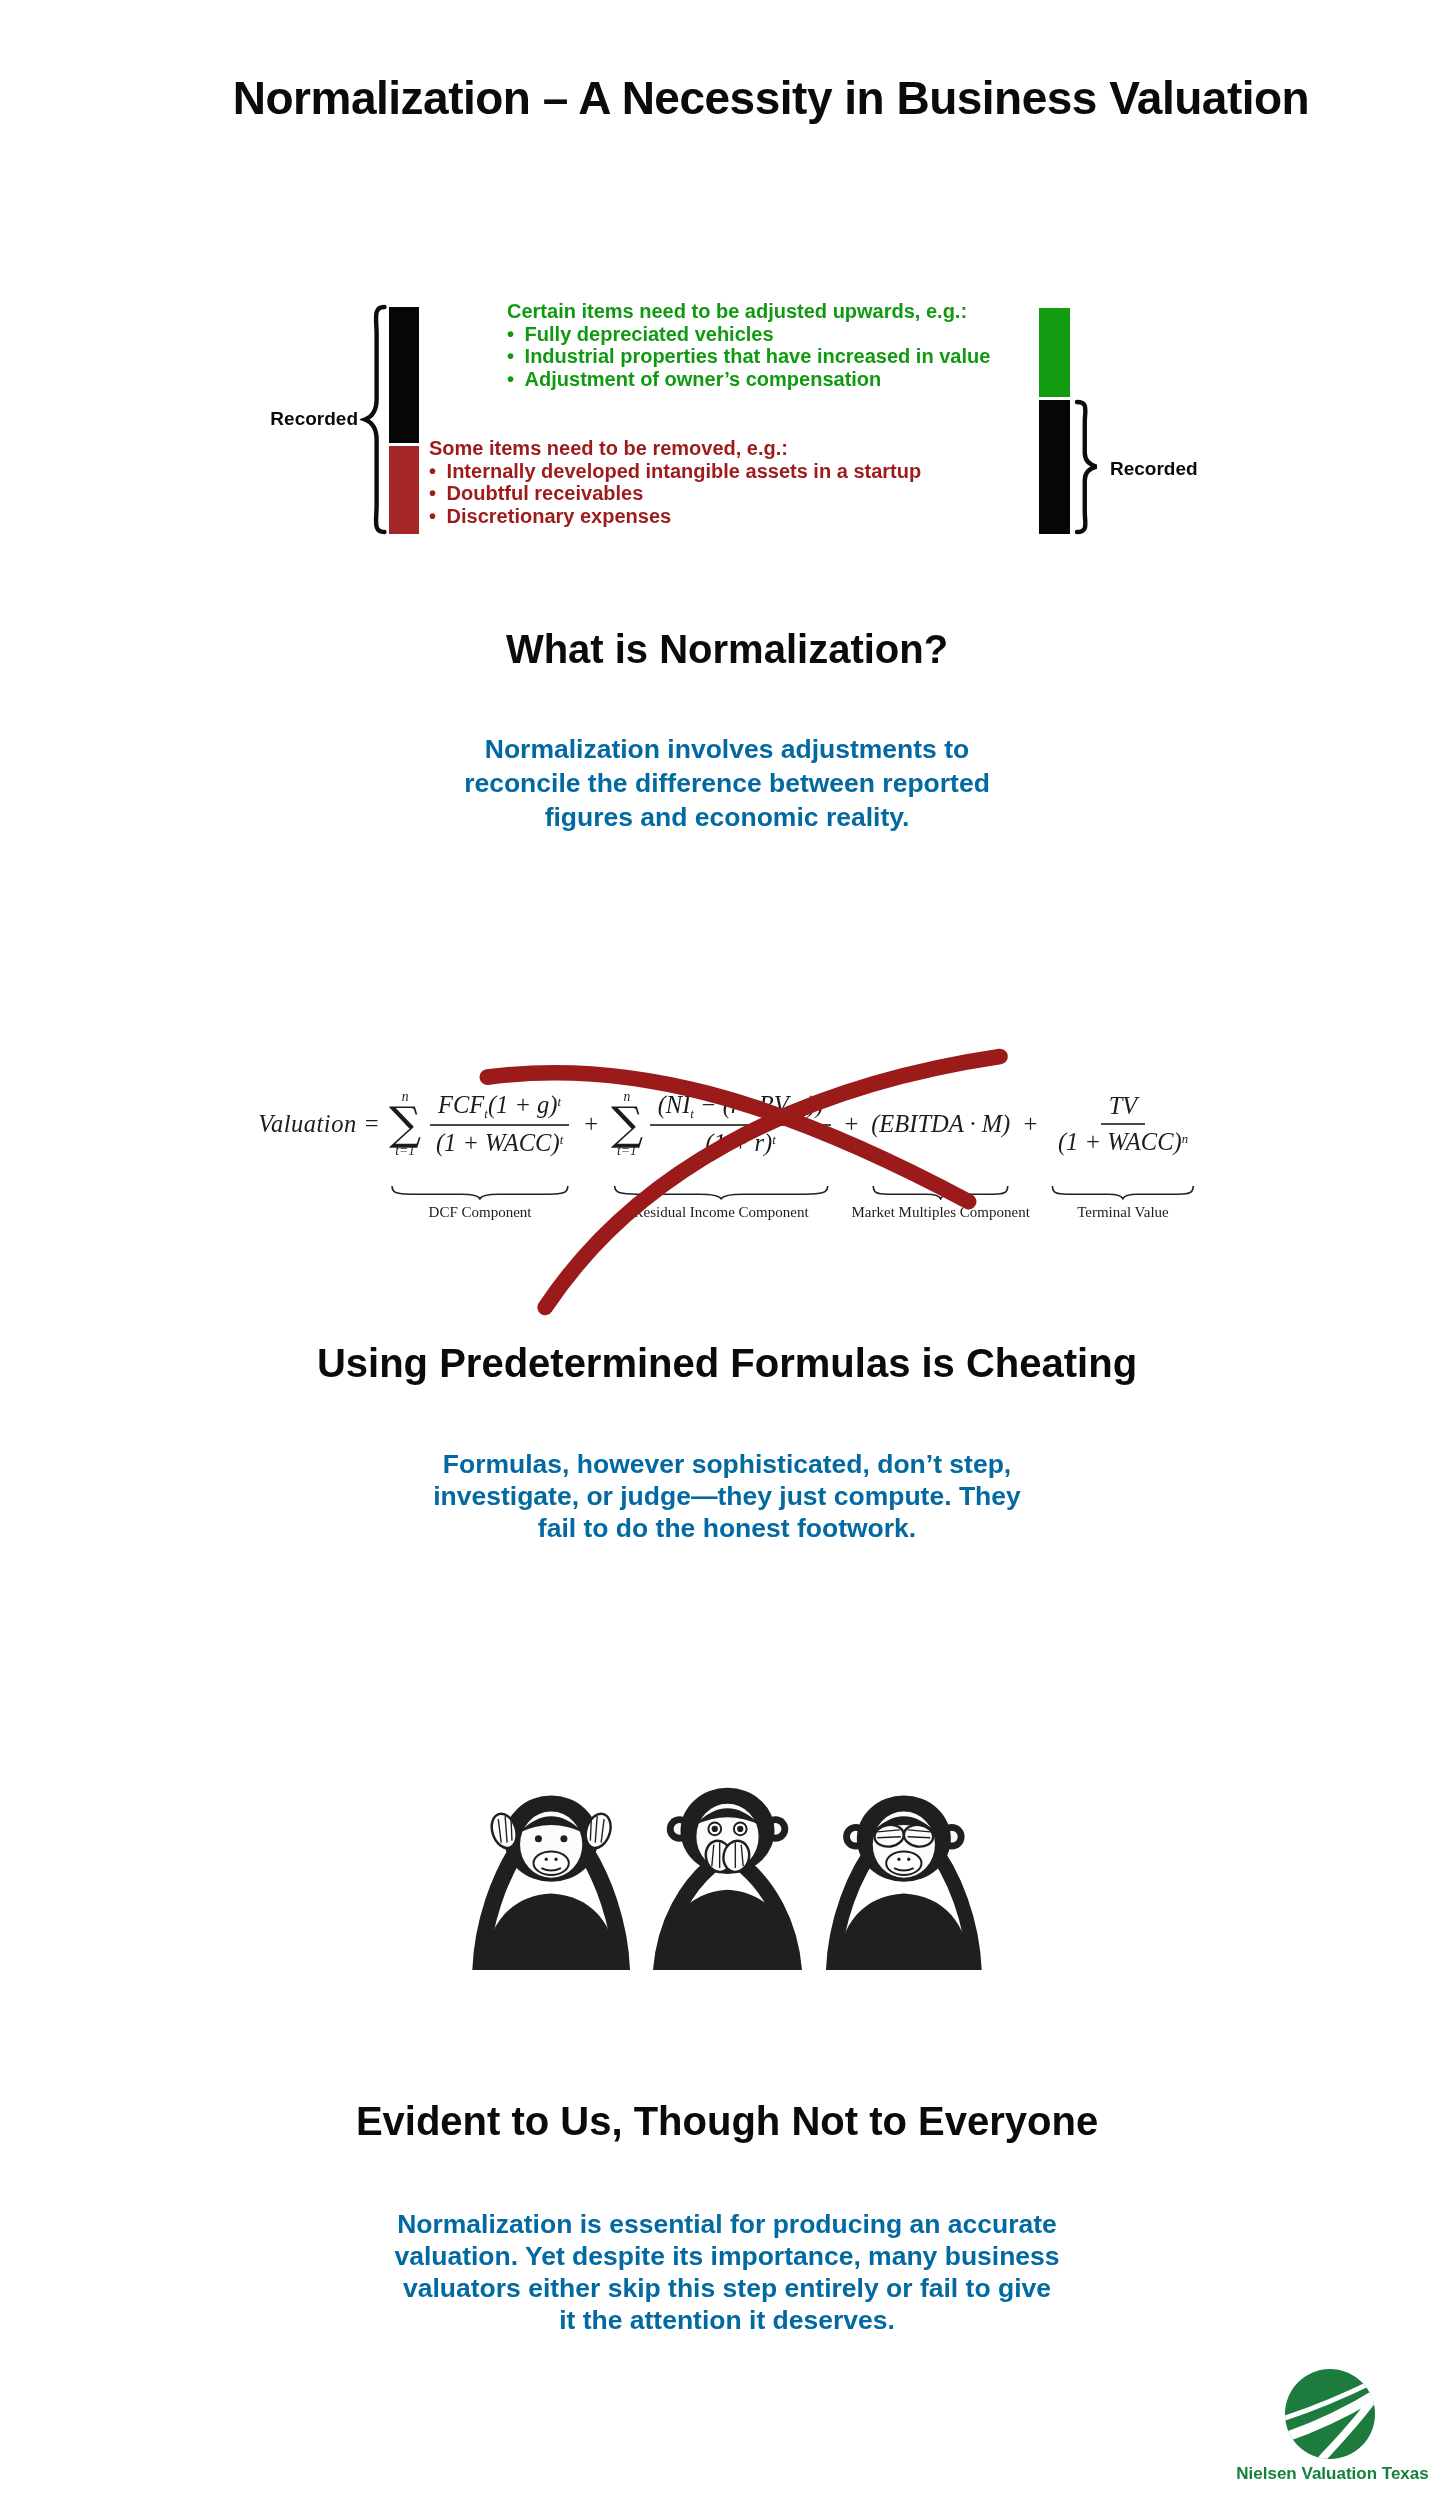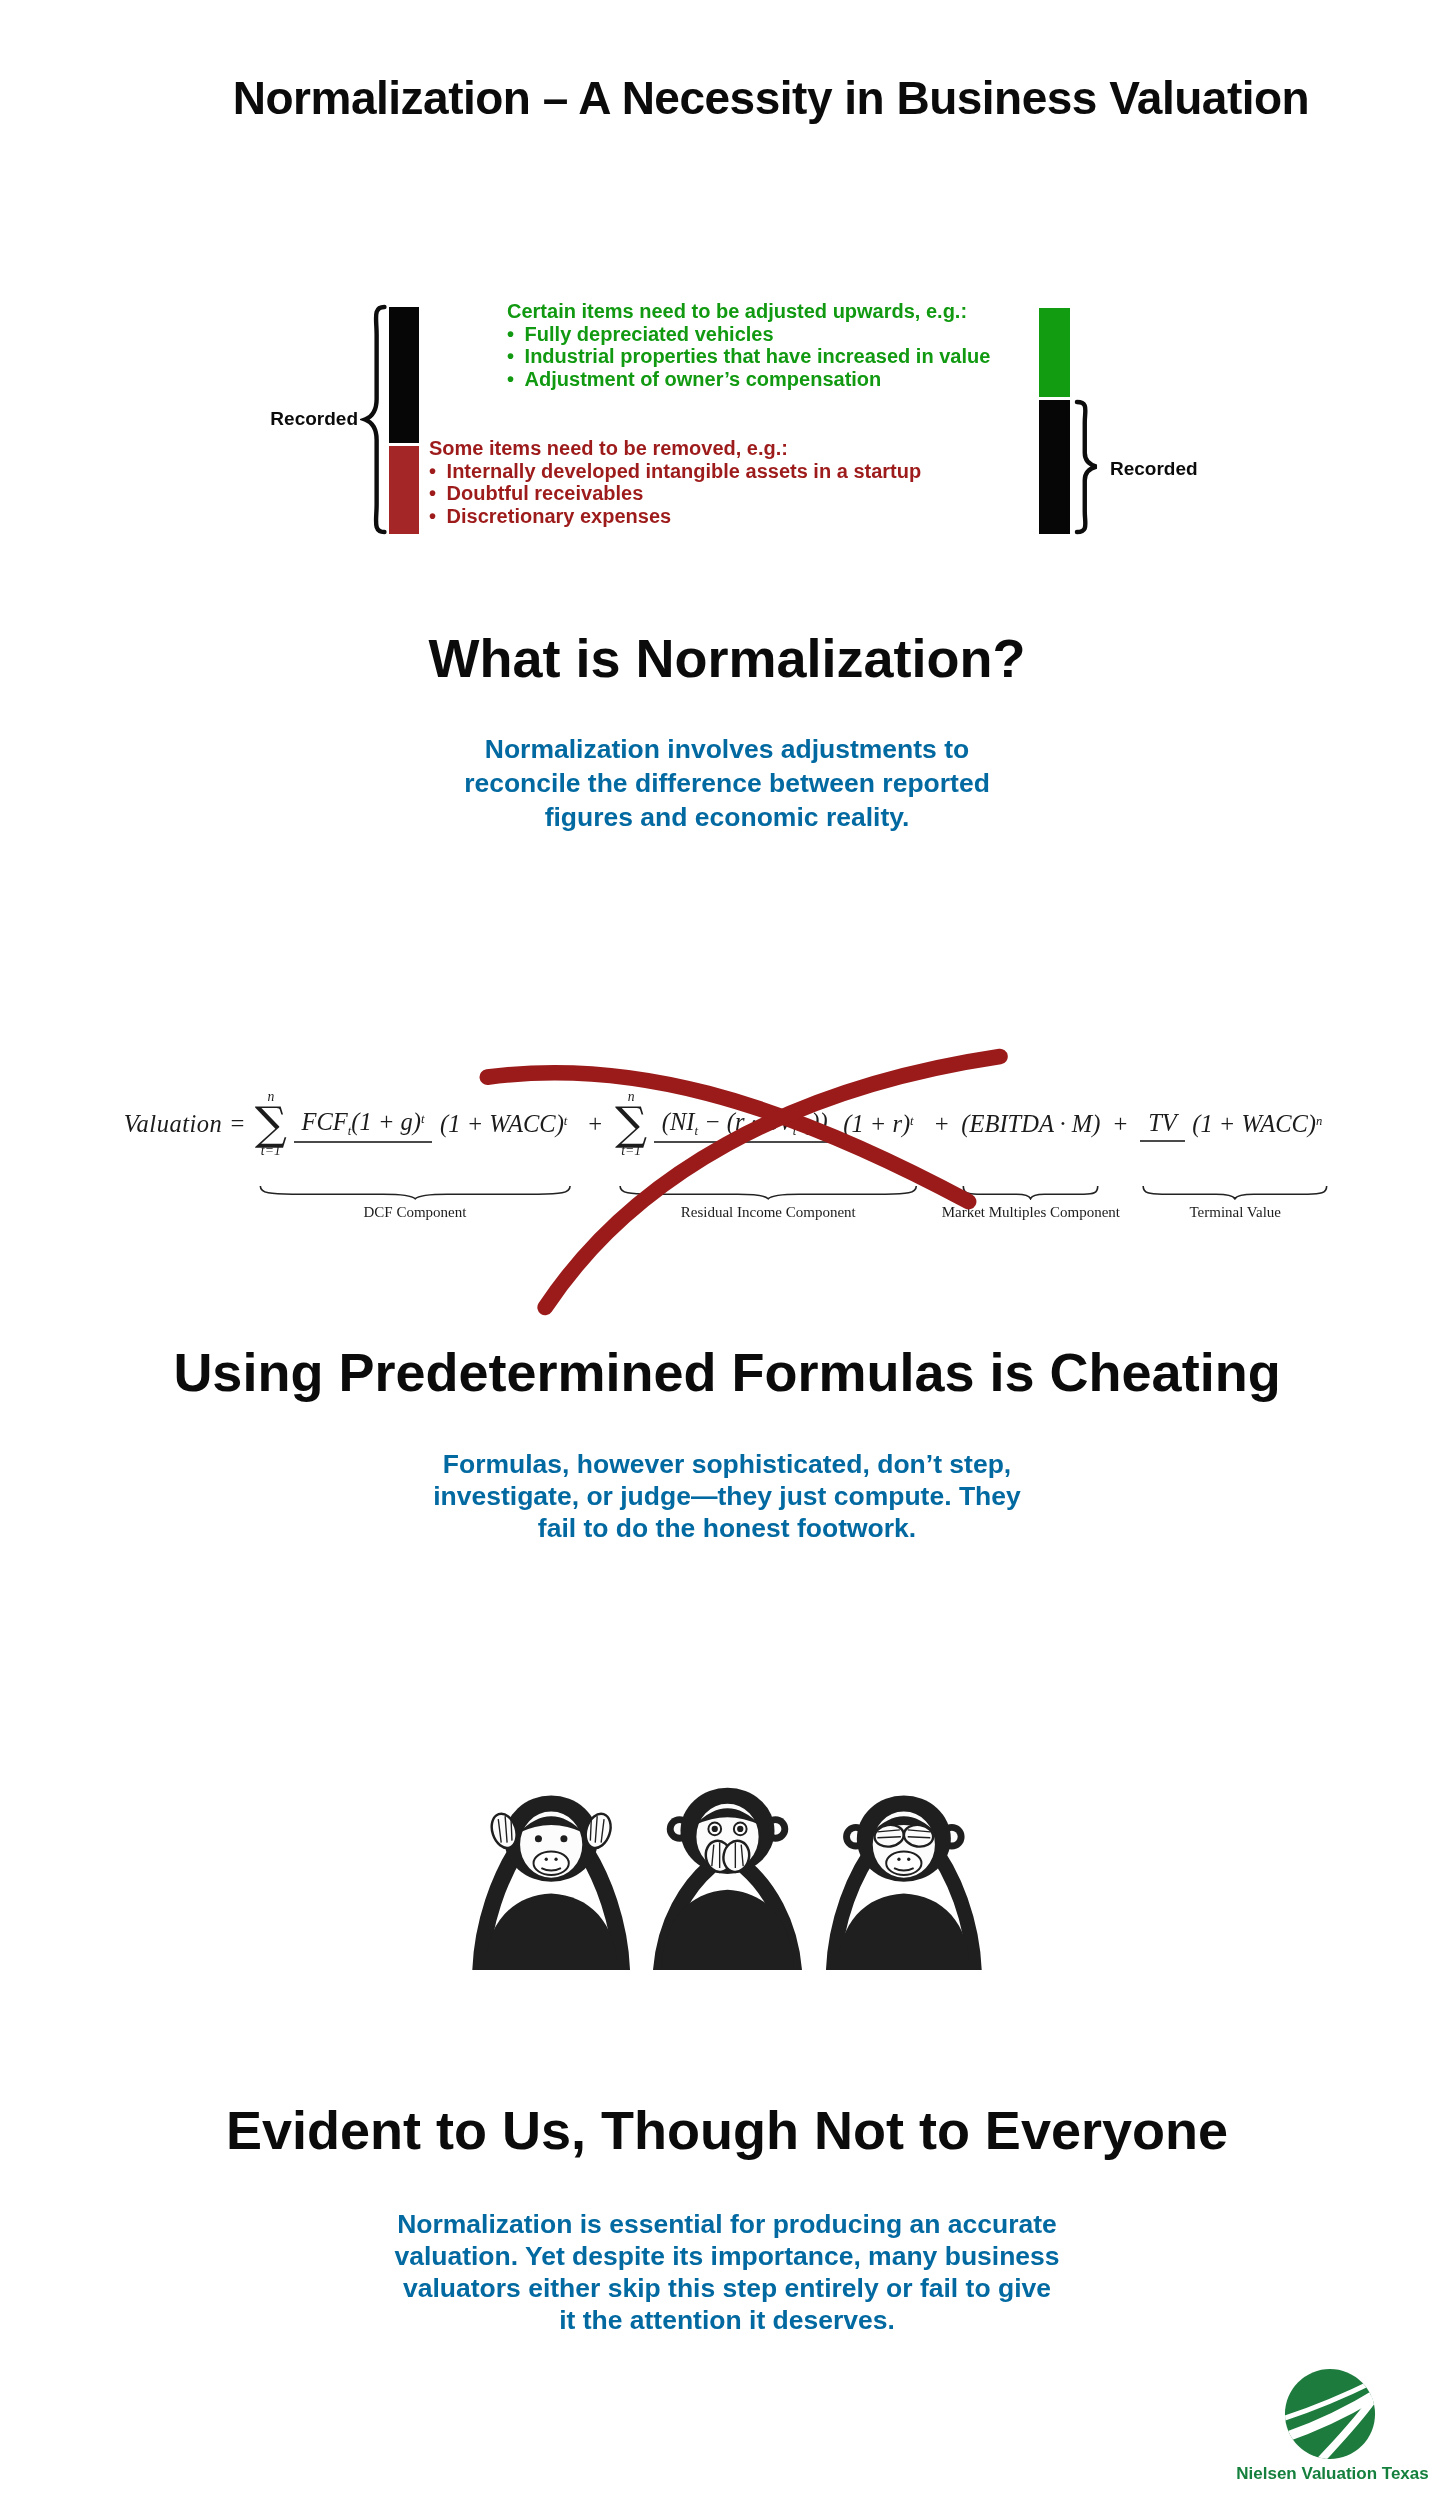--- a/index.html
+++ b/index.html
@@ -5,21 +5,21 @@
   html,body { margin:0; padding:0; background:#ffffff; }
   .page {
     position:relative; width:1454px; height:2510px; margin:0 auto;
     background:#ffffff; overflow:hidden;
     font-family:"Liberation Sans", sans-serif; color:#0e0e0e;
   }
   .abs { position:absolute; }
   .center-text { left:0; width:1454px; text-align:center; }
 
   .title { top:71px; font-size:46px; font-weight:700; letter-spacing:-0.5px; color:#0b0b0b;margin-left:44px; }
-  .section-heading { font-size:54px; font-weight:700; color:#0b0b0b; }
+  .section-heading { font-size:40px; font-weight:700; color:#0b0b0b; }
   .para { font-size:26.5px; font-weight:700; line-height:34px; color:#0369a1; }
   .para.tight { line-height:32px; }
 
   
   .bar { position:absolute; }
   .bar.black { background:#060606; }
   .bar.red { background:#a42626; }
   .bar.green { background:#129c12; }
   .brace-svg { position:absolute; }
   .recorded { position:absolute; font-size:19px; font-weight:700; color:#0b0b0b; }
@@ -35,21 +35,21 @@
     font-family:"Liberation Serif","DejaVu Serif",serif; font-style:italic;
     font-size:24.5px; color:#1c1c1c;
   }
   .fterm { display:flex; flex-direction:column; align-items:center; }
   .fexpr { height:122px; display:flex; align-items:center; }
   .plus { padding:0 2.9px; }
   .lhs  { letter-spacing:0.5px; }
   .sum { display:flex; flex-direction:column; align-items:center; margin-right:6.9px; line-height:1; }
   .sum .ssup, .sum .ssub { font-size:13.7px; }
   .sigma { font-family:"DejaVu Serif",serif; font-style:normal; font-size:45px; line-height:0.9; }
-  .frac { display:inline-flex; align-items:center; }
+  .frac { display:inline-flex; flex-direction:column; align-items:center; }
   .num, .den { padding:2.9px 7.8px; white-space:nowrap; }
   .num { border-bottom:2px solid #4a4a4a; }
   sub { font-size:12.7px; vertical-align:-4.9px; }
   sup { font-size:12.7px; vertical-align:6.9px; }
   .ubrace { width:100%; height:14.7px; display:block; }
   .flabelwrap { width:0; align-self:center; position:relative; height:23.5px; }
   .flabel { position:absolute; top:3.9px; left:0; transform:translateX(-50%);
             white-space:nowrap; font-style:normal; font-size:15px; color:#1c1c1c;text-align:right; }
 
   .xoverlay { position:absolute; left:0; top:0; width:1454px; height:2510px; pointer-events:none; }

